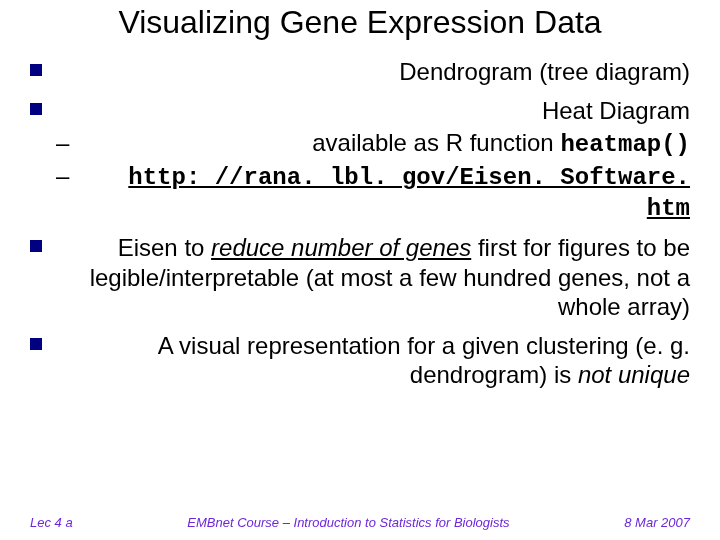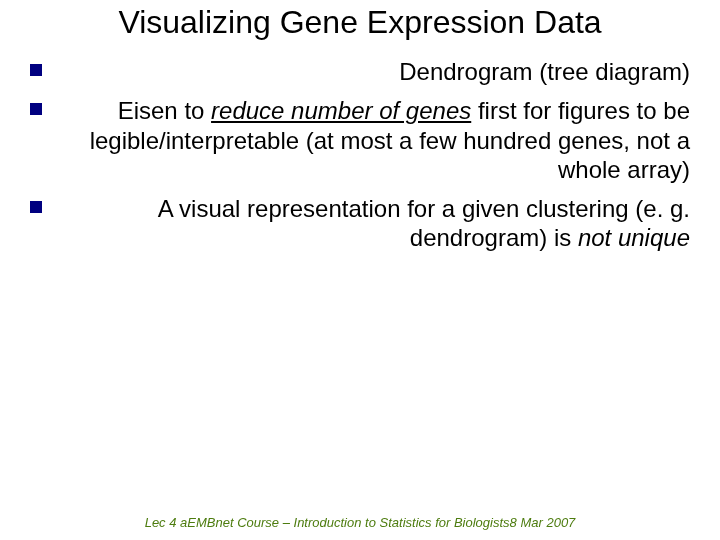--- a/index.html
+++ b/index.html
@@ -78,41 +78,53 @@
   }
   .em-it {
     font-style: italic;
   }
   .footer {
     position: absolute;
     bottom: 14px;
     left: 30px;
     right: 30px;
     display: flex;
-    justify-content: center;
+    justify-content: space-between;
     font-size: 13px;
-    color: #4d7c0f;
+    color: #6d28d9;
     font-style: italic;
     font-family: "Comic Sans MS", "Comic Sans", cursive, sans-serif;
   }
 </style>
 </head>
 <body>
 
 <div class="slide">
 
   <h1 class="title">Visualizing Gene Expression Data</h1>
 
   <ul class="top">
 
     <li>
       <span class="bullet"></span>
       <span>Dendrogram (tree diagram)</span>
     </li>
 
+    <li>
+      <span class="bullet"></span>
+      <span>Heat Diagram</span>
+      <ul class="sub">
+        <li>
+          <span>available as R function  </span><span class="mono">heatmap()</span>
+        </li>
+        <li>
+          <span class="url">http: //rana. lbl. gov/Eisen. Software. htm</span>
+        </li>
+      </ul>
+    </li>
 
     <li>
       <span class="bullet"></span>
       <span>Eisen to </span><span class="em-ul">reduce number of genes</span><span> first for figures to be legible/interpretable (at most a few hundred genes, not a whole array)</span>
     </li>
 
     <li>
       <span class="bullet"></span>
       <span>A visual representation for a given clustering (e. g. dendrogram) is </span><span class="em-it">not unique</span>
     </li>

